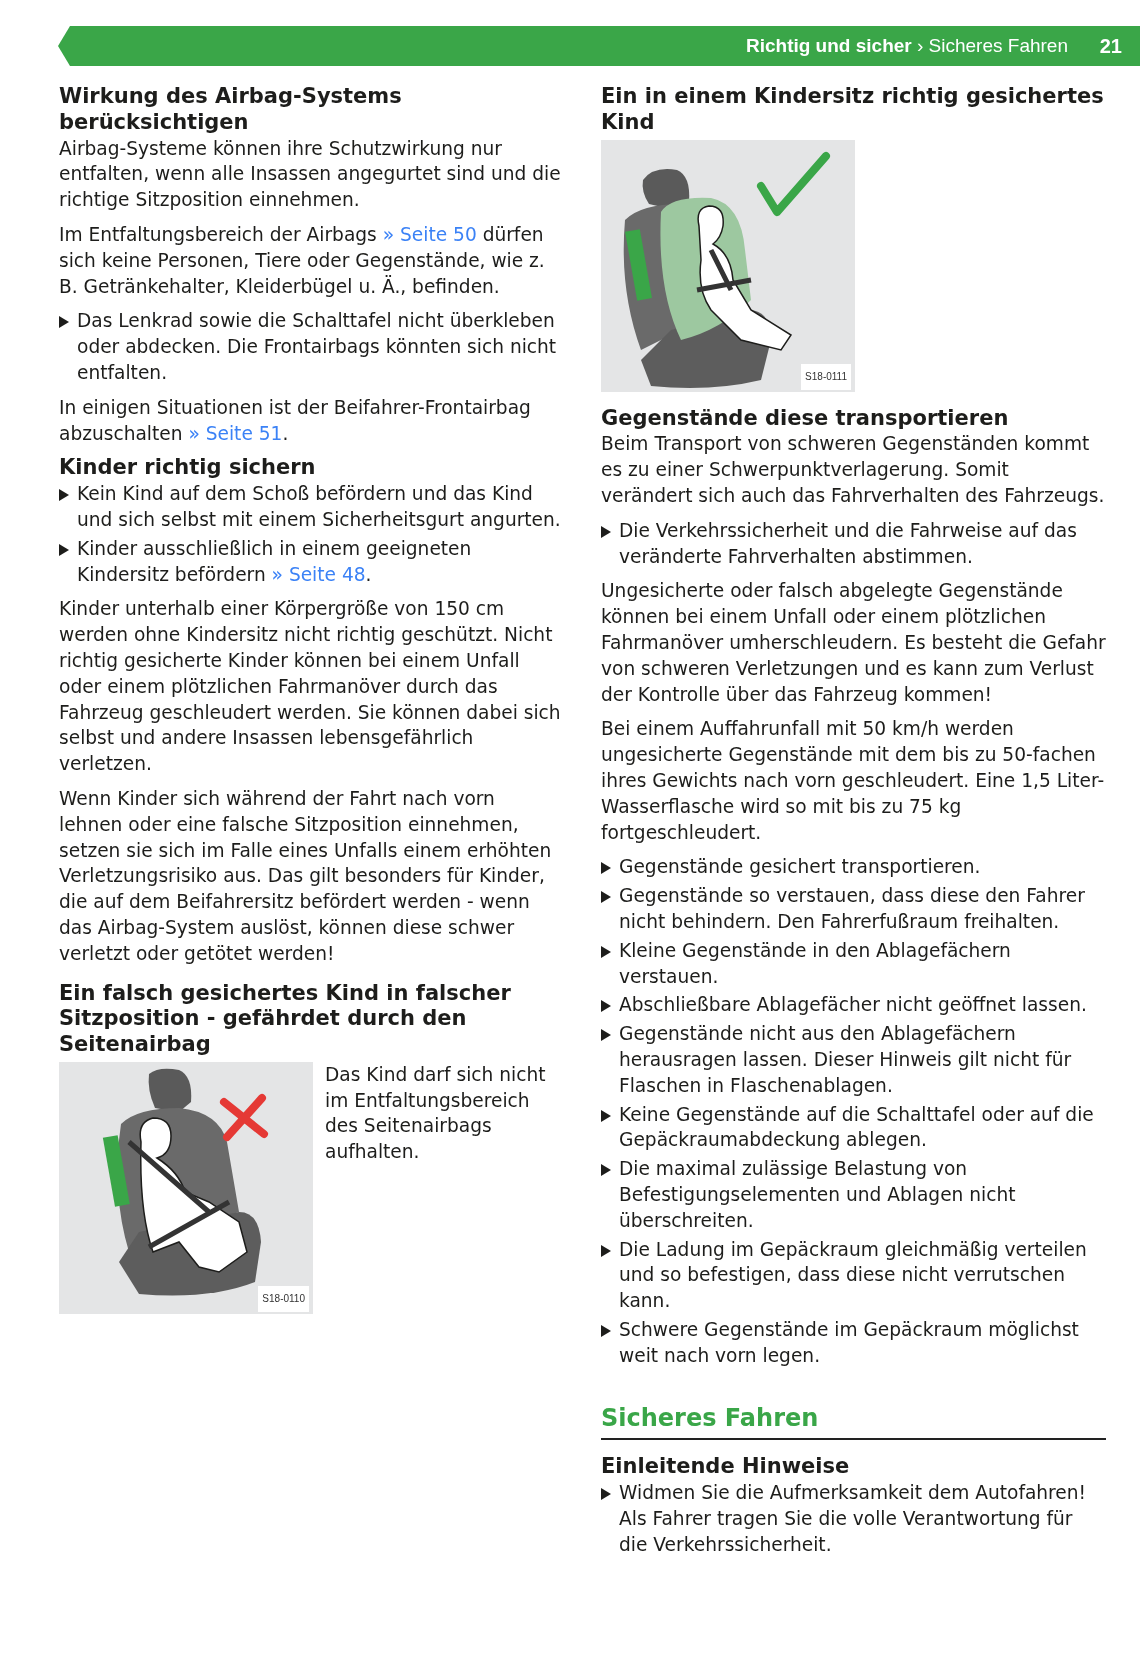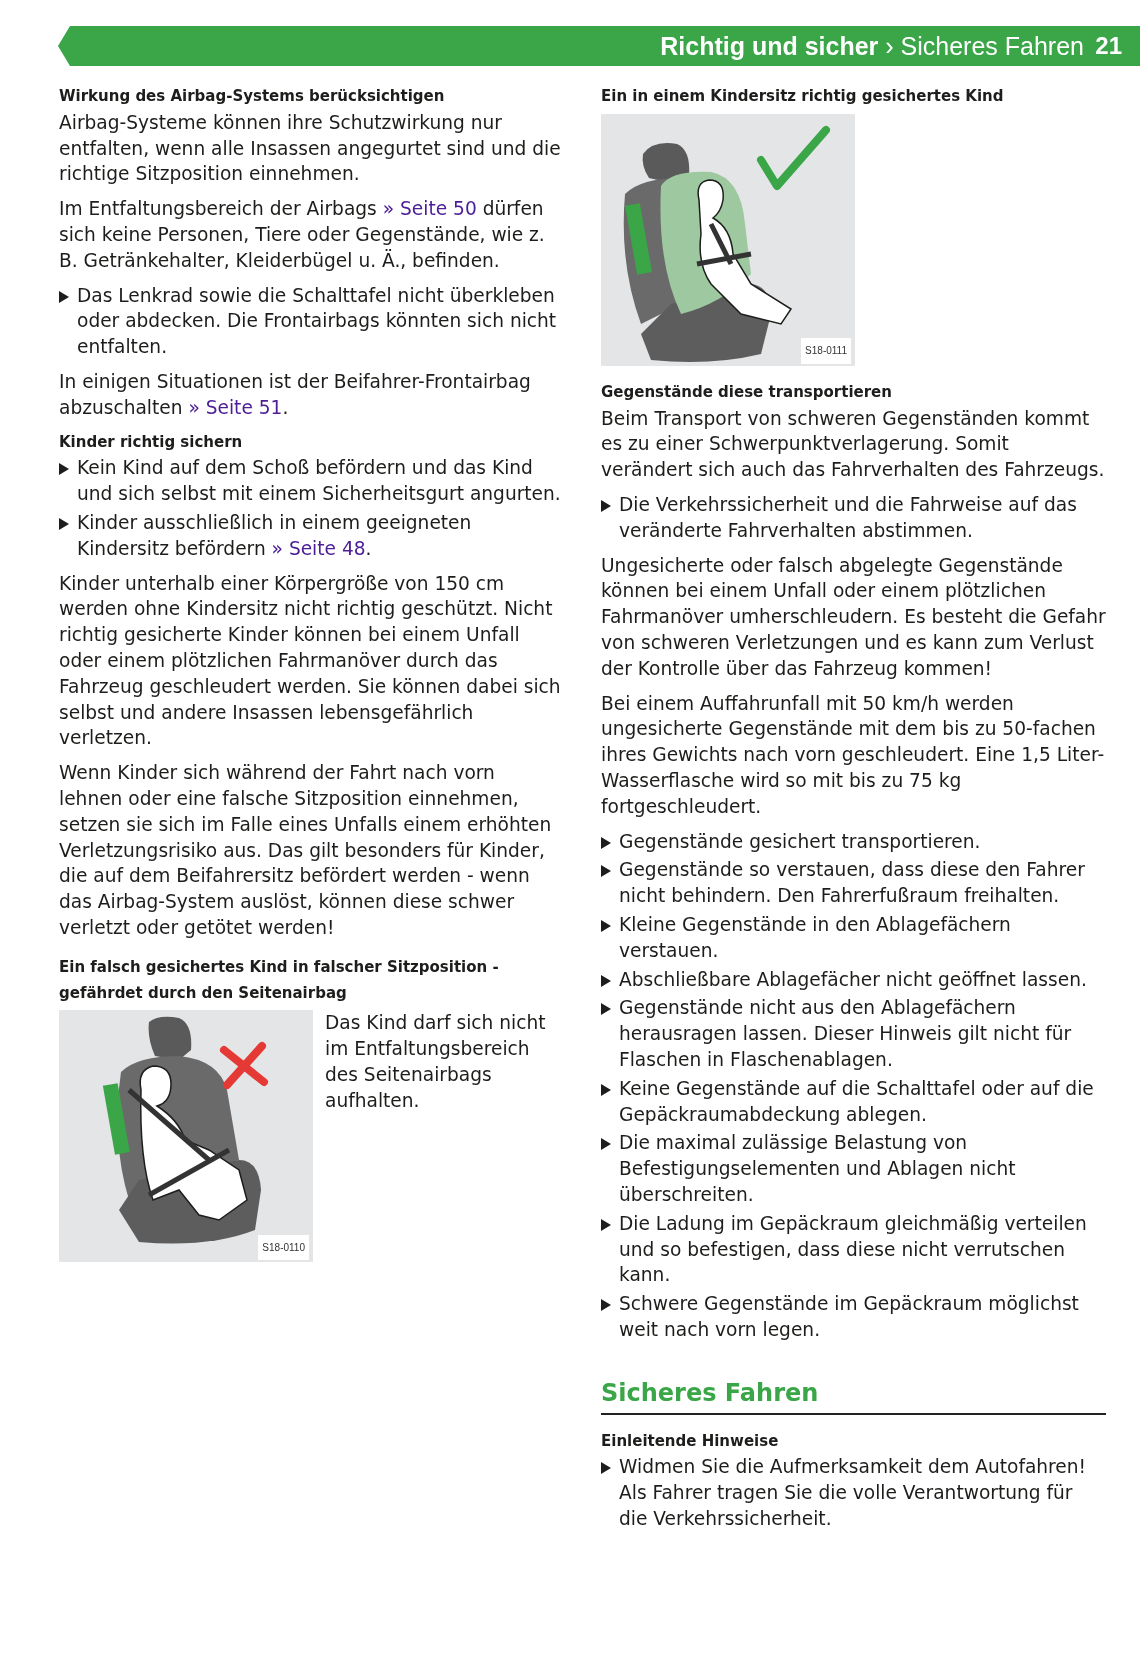--- a/index.html
+++ b/index.html
@@ -1,32 +1,32 @@
 <!DOCTYPE html>
 <html><head>
 <meta charset="utf-8">
 <style>
   html, body { margin: 0; padding: 0; background: #ffffff; }
   body { width: 1142px; height: 1654px; position: relative; overflow: hidden;
          font-family: "DejaVu Sans", sans-serif; color: #1d1d1b; }
   .header { position: absolute; left: 58px; top: 26px; width: 1082px; height: 40px; }
   .header svg { position: absolute; left: 0; top: 0; }
-  .header-text { position: absolute; right: 56px; top: 0; height: 40px; line-height: 40px;
-                 color: #fff; font-family: "Liberation Sans", sans-serif; font-size: 25px; white-space: nowrap; }
+  .header-text { position: absolute; right: 72px; top: 0; height: 40px; line-height: 40px;
+                 color: #fff; font-family: "Liberation Sans", sans-serif; font-size: 19px; white-space: nowrap; }
   .header-text .crumb-bold { font-weight: bold; }
   .header-page { position: absolute; right: 18px; top: 0; height: 40px; line-height: 40px;
-                 color: #fff; font-family: "Liberation Sans", sans-serif; font-weight: bold; font-size: 24px; }
+                 color: #fff; font-family: "Liberation Sans", sans-serif; font-weight: bold; font-size: 20px; }
 
   .col { position: absolute; top: 84px; font-size: 18.6px; line-height: 25.8px; }
   .col-left { left: 59px; width: 505px; }
   .col-right { left: 601px; width: 505px; }
 
-  h3 { margin: 0; font-size: 15px; font-weight: bold; line-height: 25.8px; }
+  h3 { margin: 0; font-size: 21px; font-weight: bold; line-height: 25.8px; }
   p { margin: 0 0 9px 0; }
-  .link { color: #4c1d95; }
+  .link { color: #3b82f6; }
   ul.bullets { list-style: none; margin: 0 0 9px 0; padding: 0; }
   ul.bullets li { position: relative; padding-left: 18px; margin-bottom: 3px; }
   ul.bullets li .arrow { position: absolute; left: 0; top: 8px; width: 0; height: 0;
       border-top: 6px solid transparent; border-bottom: 6px solid transparent; border-left: 10px solid #1d1d1b; }
 
   .figure-row { display: flex; gap: 12px; margin-top: 4px; }
   .figure { position: relative; width: 254px; height: 252px; background: #e4e5e6; flex: none; }
   .figure svg { position: absolute; left: 0; top: 0; }
   .figure .fig-label { position: absolute; right: 4px; bottom: 2px; font-family: "Liberation Sans", sans-serif;
                        font-size: 10px; background: #fff; padding: 0 4px; color: #333; }

